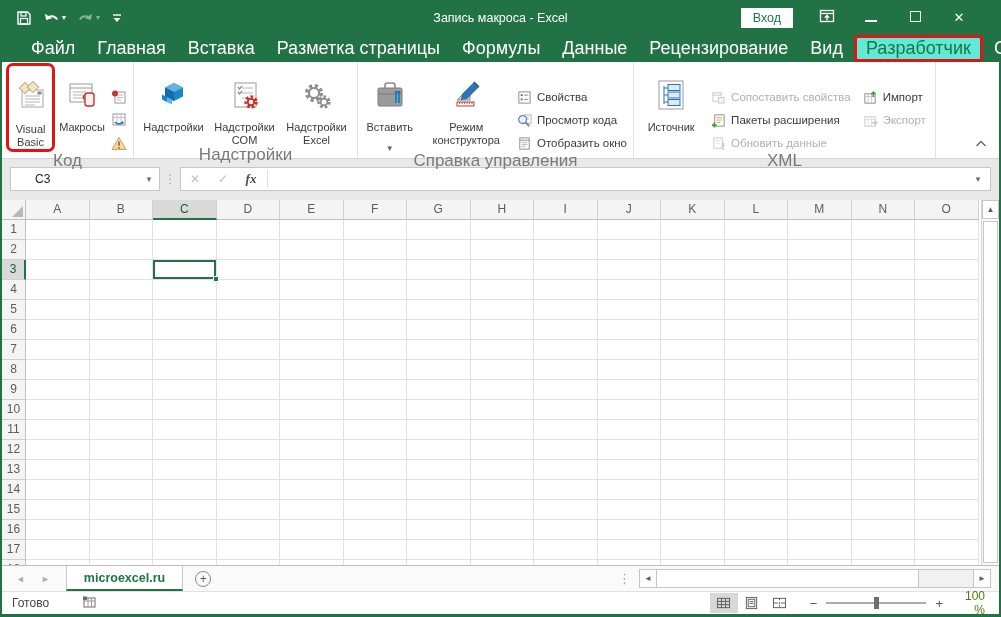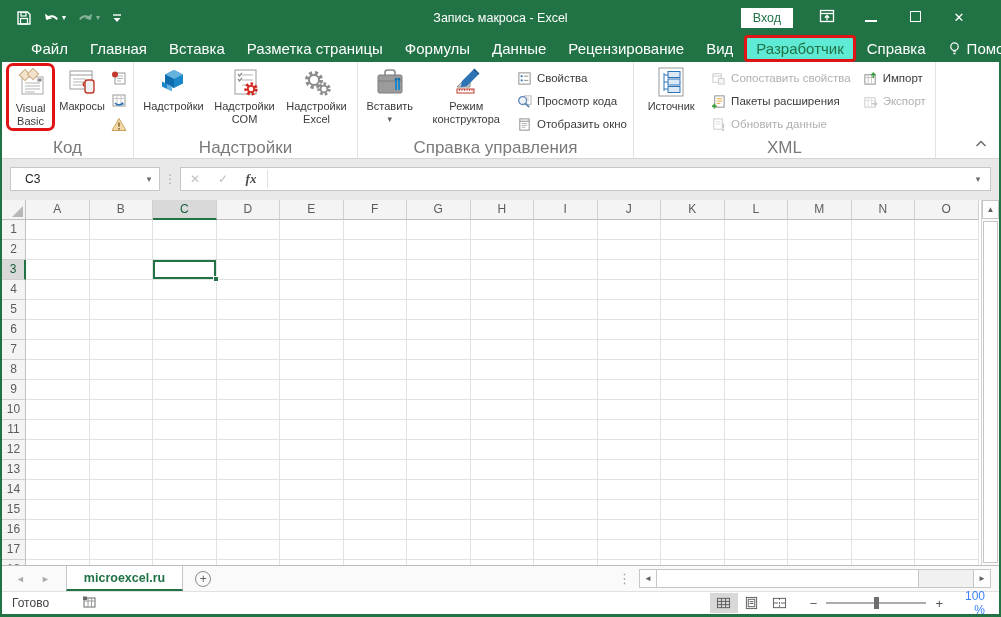--- a/index.html
+++ b/index.html
@@ -15,46 +15,46 @@
   .dim { opacity: .45; }
   .title { position: absolute; left: 0; right: 0; text-align: center; color: #fff; font-size: 12.5px; }
   .tb-right { margin-left: auto; display: flex; align-items: center; gap: 24px; padding-right: 32px; z-index: 2; }
   .signin { background: #fff; color: #217346; font-size: 12.5px; padding: 3px 12px; border: none; }
   .winbtn { color: #fff; font-size: 13px; width: 20px; text-align: center; }
   .maxbox { width: 11px; height: 11px; border: 1.5px solid #fff; display: inline-block; }
   .minline { width: 12px; height: 2px; background: #fff; display: inline-block; }
 
   
   .tabrow { height: 27px; display: flex; align-items: stretch; padding-left: 20px; }
-  .tab { color: #fff; font-size: 15px; padding: 0 11px; display: flex; align-items: center; gap: 6px; white-space: nowrap; }
+  .tab { color: #fff; font-size: 18px; padding: 0 11px; display: flex; align-items: center; gap: 6px; white-space: nowrap; }
   .tab.active { background: #5eead4; color: #217346; border: 3px solid #e01414; border-radius: 4px; padding: 0 9px; }
   .tab svg { display: block; }
 
   
   .main { margin: 0 2px; width: 997px; background: #fff; }
 
   
   .ribbon { height: 97px; background: #fff; border-bottom: 1px solid #d5d5d5; display: flex; position: relative; }
   .rgroup { border-right: 1px solid #e3e3e3; display: flex; flex-direction: column; padding: 2px 3px 0 3px; }
   .rcontent { flex: 1; display: flex; align-items: flex-start; justify-content: center; }
   .rlabel { height: 18px; text-align: center; font-size: 17px; color: #7a7a7a; line-height: 16px; }
-  .bigbtn { display: flex; flex-direction: column; align-items: center; text-align: center; font-size: 11px; color: #3b3b3b; line-height: 13px; padding: 0 3px 0 3px; }
+  .bigbtn { display: flex; flex-direction: column; align-items: center; text-align: center; font-size: 11px; color: #3b3b3b; line-height: 13px; padding: 13px 3px 0 3px; gap: 8px; }
   .bicon { height: 36px; display: flex; align-items: center; justify-content: center; }
   .red-ring { box-shadow: 0 0 0 3px #e01414; border-radius: 4px; margin: 2px 4px 0 4px; }
-  .vcol { display: flex; flex-direction: column; gap: 3px; padding-top: 4px; }
+  .vcol { display: flex; flex-direction: column; gap: 3px; padding-top: 4px; margin-top: 19px; }
   .iconbtn { width: 22px; height: 20px; display: flex; align-items: center; justify-content: center; }
   .smbtn { display: flex; align-items: center; gap: 5px; font-size: 11.5px; color: #3b3b3b; height: 20px; padding: 0 3px; white-space: nowrap; }
   .smbtn.disabled { color: #b0b0b0; }
   .drop { color: #5f5f5f; font-size: 9px; line-height: 9px; margin-top: 2px; }
   .collapse { position: absolute; right: 12px; bottom: 7px; }
 
   
   .fbar { height: 41px; background: #e9e9e9; padding: 8px 8px 0 8px; display: flex; align-items: flex-start; }
   .namebox { width: 150px; height: 24px; background: #fff; border: 1px solid #c6c6c6; display: flex; align-items: center; }
-  .namebox input { border: none; outline: none; flex: 1; width: 100px; font-size: 12px; color: #222; padding-left: 14px; font-family: "Liberation Sans", sans-serif; background: transparent; }
+  .namebox input { border: none; outline: none; flex: 1; width: 100px; font-size: 12px; color: #222; padding-left: 24px; font-family: "Liberation Sans", sans-serif; background: transparent; }
   .nb-arrow { width: 20px; text-align: center; color: #6a6a6a; font-size: 9px; }
   .fgrip { width: 20px; text-align: center; color: #a5a5a5; font-size: 12px; line-height: 24px; }
   .fmain { flex: 1; height: 24px; background: #fff; border: 1px solid #c6c6c6; display: flex; align-items: center; }
   .fxbtn { width: 28px; text-align: center; font-size: 12px; color: #c0c0c0; }
   .fxit { font-family: "Liberation Serif", serif; font-style: italic; font-weight: bold; color: #4a4a4a; font-size: 13px; }
   .fsep { width: 1px; height: 18px; background: #e0e0e0; margin: 0 2px; }
   .fmain input { flex: 1; border: none; outline: none; font-size: 12px; padding: 0 6px; font-family: "Liberation Sans", sans-serif; background: transparent; }
   .fchev { width: 24px; text-align: center; color: #6a6a6a; font-size: 9px; }
 
   
@@ -91,21 +91,21 @@
   
   .statusbar { height: 23px; background: #fff; border-top: 1px solid #e1e1e1; display: flex; align-items: center; font-size: 12px; color: #444; }
   .status-left { padding-left: 10px; display: flex; align-items: center; gap: 32px; }
   .views { margin-left: auto; display: flex; }
   .viewbtn { width: 28px; height: 20px; display: flex; align-items: center; justify-content: center; }
   .viewbtn.active { background: #d8d8d8; }
   .zoomctl { display: flex; align-items: center; gap: 9px; margin: 0 8px 0 16px; color: #555; }
   .zsign { font-size: 13px; }
   .ztrack { width: 100px; height: 2px; background: #ababab; position: relative; }
   .zthumb { position: absolute; left: 48px; top: -5px; width: 5px; height: 12px; background: #6e6e6e; }
-  .zoomlabel { width: 48px; text-align: right; padding-right: 14px; color: #3b82f6; }
+  .zoomlabel { width: 48px; text-align: right; padding-right: 14px; color: #4d7c0f; }
 </style>
 </head>
 <body>
 
 <div class="app">
 
   <div class="titlebar">
     <div class="title">Запись макроса - Excel</div>
     <div class="qat">
       <span class="qbtn">

